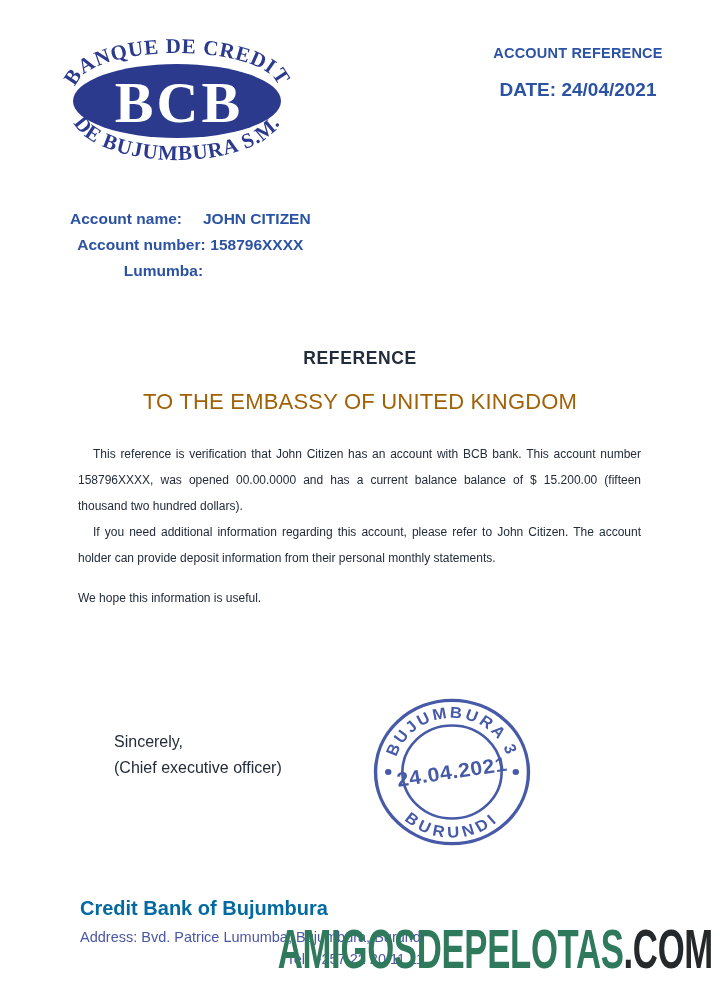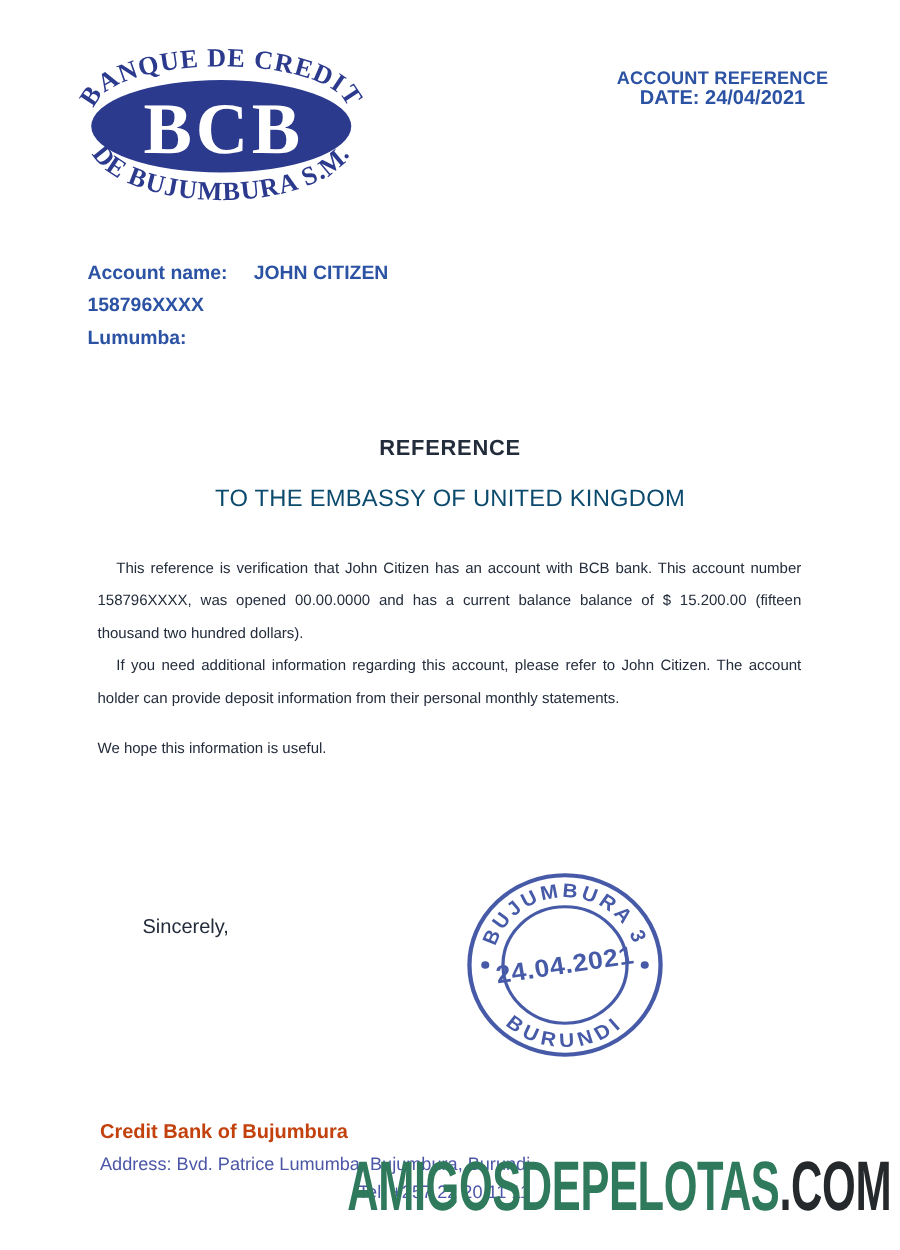--- a/index.html
+++ b/index.html
@@ -11,52 +11,52 @@
   .abs { position:absolute; }
 
   
   .logo { left:62px; top:26px; }
   .logo .arc-text { font-family:"Liberation Serif", serif; font-weight:bold;
                     font-size:21px; fill:#2c3a8e; letter-spacing:0.8px; }
   .logo .bcb-text { font-family:"Liberation Serif", serif; font-weight:bold;
                     font-size:58px; fill:#ffffff; letter-spacing:3px; }
 
   
-  .hdr { left:468px; top:56px; width:220px; text-align:center;
+  .hdr { left:468px; top:46px; width:220px; text-align:center;
          color:#2b52a3; font-weight:bold; }
   .hdr-line1 { font-size:14.5px; letter-spacing:0.2px; line-height:15px; }
-  .hdr-line2 { font-size:16px; line-height:16px; }
+  .hdr-line2 { font-size:19px; margin-top:21px; line-height:16px; }
 
   
   .acct { left:70px; top:206px; font-weight:bold; font-size:15.5px; color:#2b52a3; }
-  .acct-row { display:flex; line-height:26px; }
+  .acct-row { display:flex; line-height:26px;justify-content:center; }
   .acct-label { width:133px; }
 
   
   .title { left:78px; top:348px; width:564px; text-align:center;
            font-size:17.5px; font-weight:bold; letter-spacing:0.6px; color:#232c3b; }
   .subtitle { left:78px; top:389px; width:564px; text-align:center;
-              font-size:19px; letter-spacing:0.2px; color:#0c4a6e; }
+              font-size:22px; letter-spacing:0.2px; color:#a16207; }
 
   
   .body { left:78px; top:441px; width:563px; font-size:12px; line-height:26px;
           text-align:justify; color:#232c3b; }
   .para { text-indent:15px; }
   .closing { margin-top:14px; }
 
   .signature { left:78px; top:729px; font-size:16px; line-height:26px; color:#232c3b;margin-left:36px; }
 
   
   .stamp { left:371px; top:696px; opacity:0.95; }
   .stamp .st-arc { font-weight:bold; font-size:16.5px; fill:#3d52a4; }
   .stamp .st-date { font-weight:bold; font-size:21px; fill:#3d52a4; letter-spacing:0.5px; }
 
   
   .footer { left:80px; top:897px; }
-  .footer-bank { color:#c2410c; font-weight:bold; font-size:16px; margin-bottom:6px; }
+  .footer-bank { color:#0369a1; font-weight:bold; font-size:20px; margin-bottom:6px; }
   .footer-line { color:#4b56a6; font-size:14.5px; line-height:22px;text-align:right; }
 
   
   .watermark { right:7px; top:921px; font-size:56px; font-weight:bold;
                line-height:56px; letter-spacing:-0.5px; white-space:nowrap;
                transform:scaleX(0.62); transform-origin:100% 50%; }
   .wm-green { color:#2f7a5d; }
   .wm-dark  { color:#25292b; }
 </style>
 </head>
@@ -83,38 +83,40 @@
     <div class="hdr-line1">ACCOUNT REFERENCE</div>
     <div class="hdr-line2">DATE: 24/04/2021</div>
   </div>
 
   <div class="abs acct">
     <div class="acct-row">
       <span class="acct-label">Account name:</span>
       <span class="acct-value">JOHN CITIZEN</span>
     </div>
     <div class="acct-row">
+      <span class="acct-label">Account number:</span>
       <span class="acct-value">158796XXXX</span>
     </div>
     <div class="acct-row">
       <span class="acct-label">Lumumba:</span>
     </div>
   </div>
 
   <div class="abs title">REFERENCE</div>
   <div class="abs subtitle">TO THE EMBASSY OF UNITED KINGDOM</div>
 
   <div class="abs body">
     <p class="para">This reference is verification that John Citizen has an account with BCB bank. This account number 158796XXXX, was opened 00.00.0000 and has a current balance balance of $ 15.200.00 (fifteen thousand two hundred dollars).</p>
     <p class="para">If you need additional information regarding this account, please refer to John Citizen. The account holder can provide deposit information from their personal monthly statements.</p>
     <p class="closing">We hope this information is useful.</p>
   </div>
 
   <div class="abs signature">
     <div>Sincerely,</div>
+    <div>(Chief executive officer)</div>
   </div>
 
   <svg class="abs stamp" width="162" height="152" viewBox="0 0 160 160" preserveAspectRatio="none">
     <defs>
       <path id="stampTop" d="M 23 80 A 57 57 0 0 1 137 80" fill="none"></path>
       <path id="stampBottom" d="M 11 80 A 69 69 0 0 0 149 80" fill="none"></path>
     </defs>
     <circle cx="80" cy="80" r="75.5" fill="none" stroke="#3d52a4" stroke-width="3.4"></circle>
     <circle cx="80" cy="80" r="49" fill="none" stroke="#3d52a4" stroke-width="2.6"></circle>
     <circle cx="17" cy="80" r="3.2" fill="#3d52a4"></circle>

